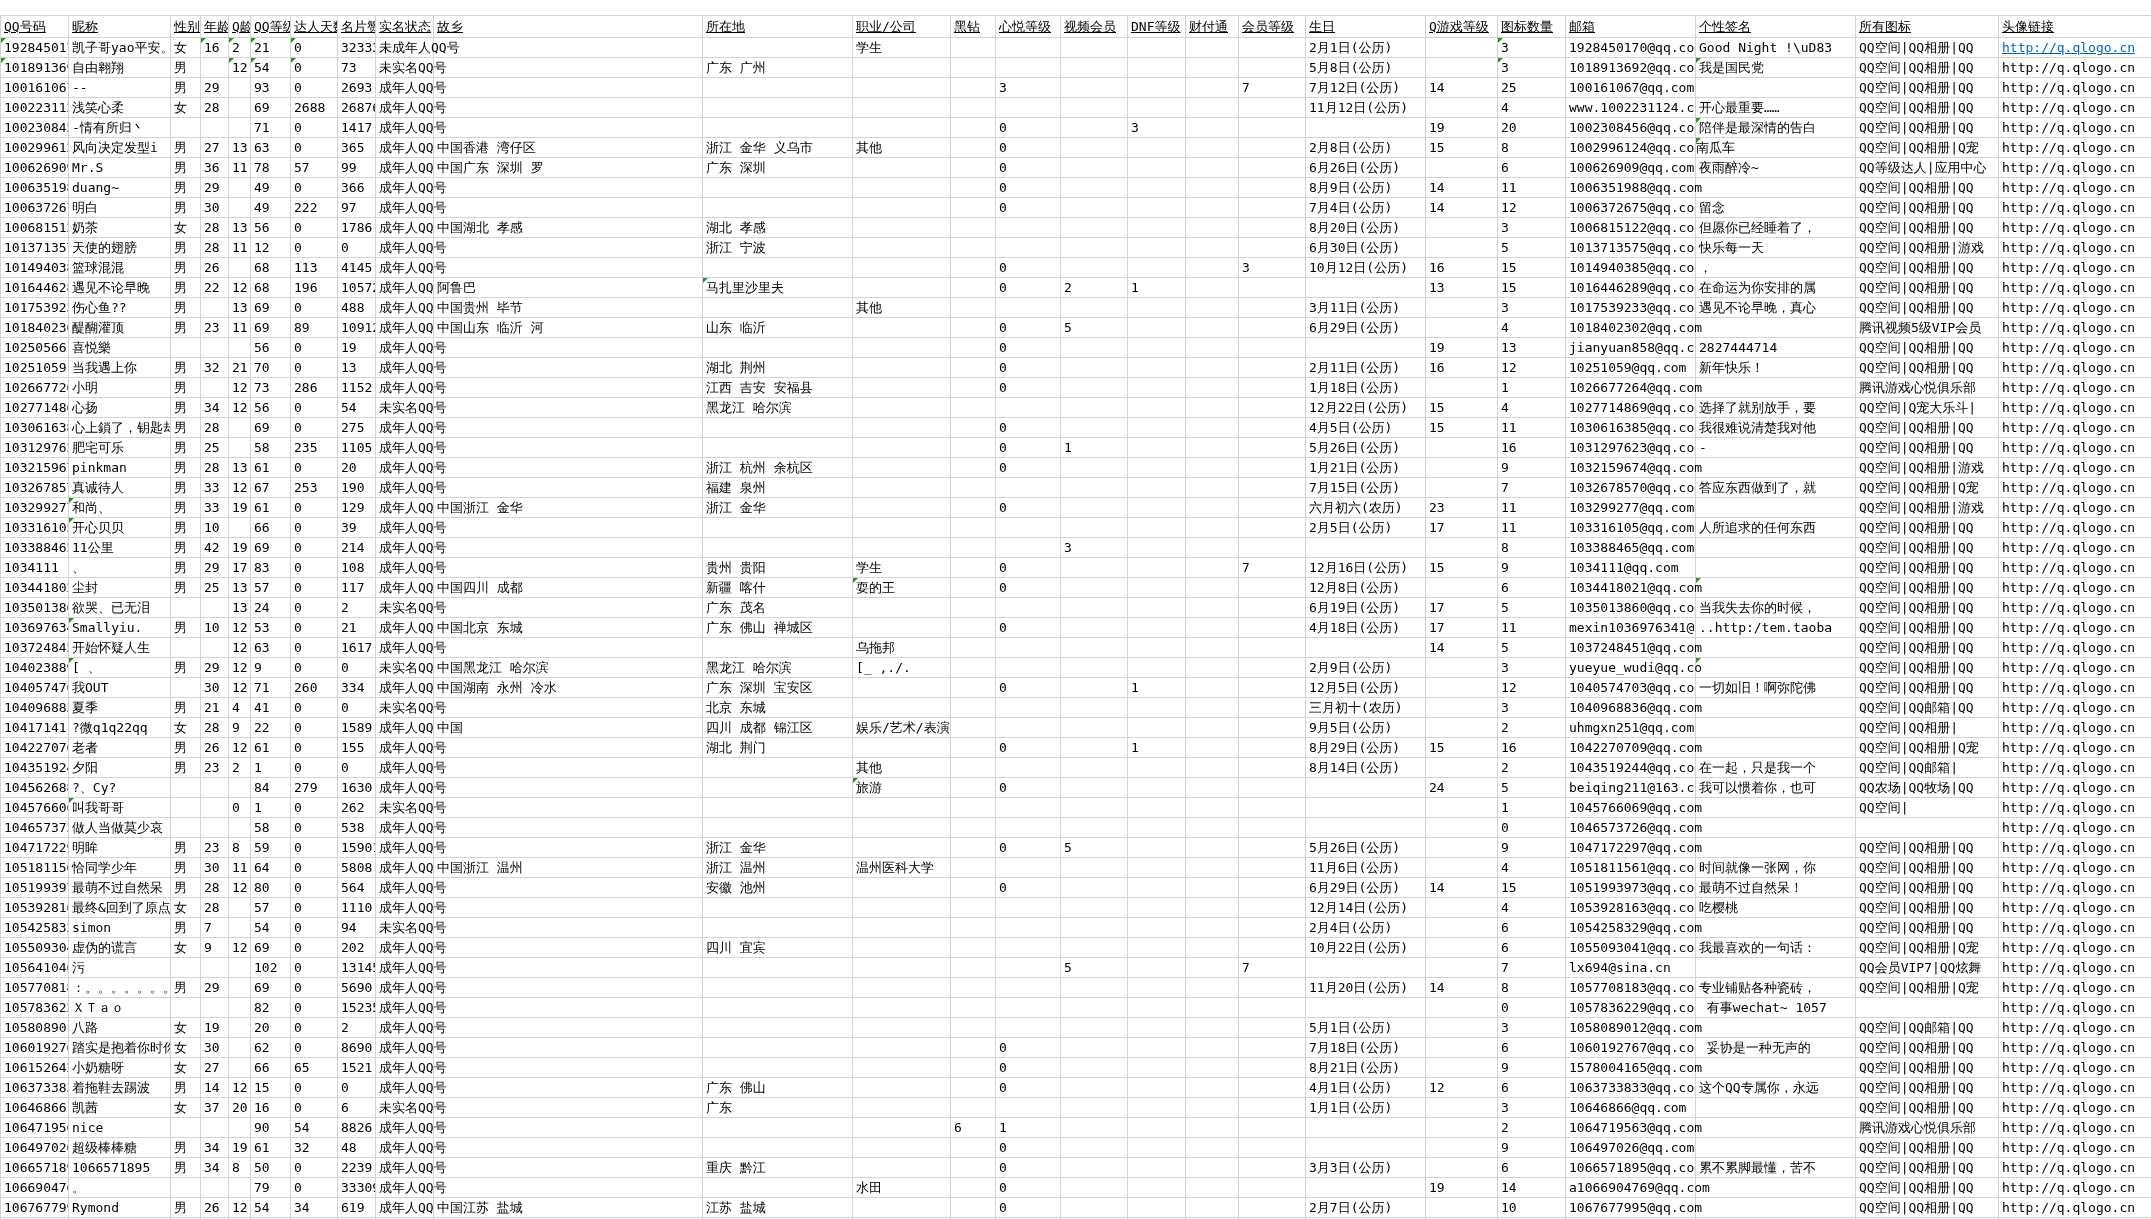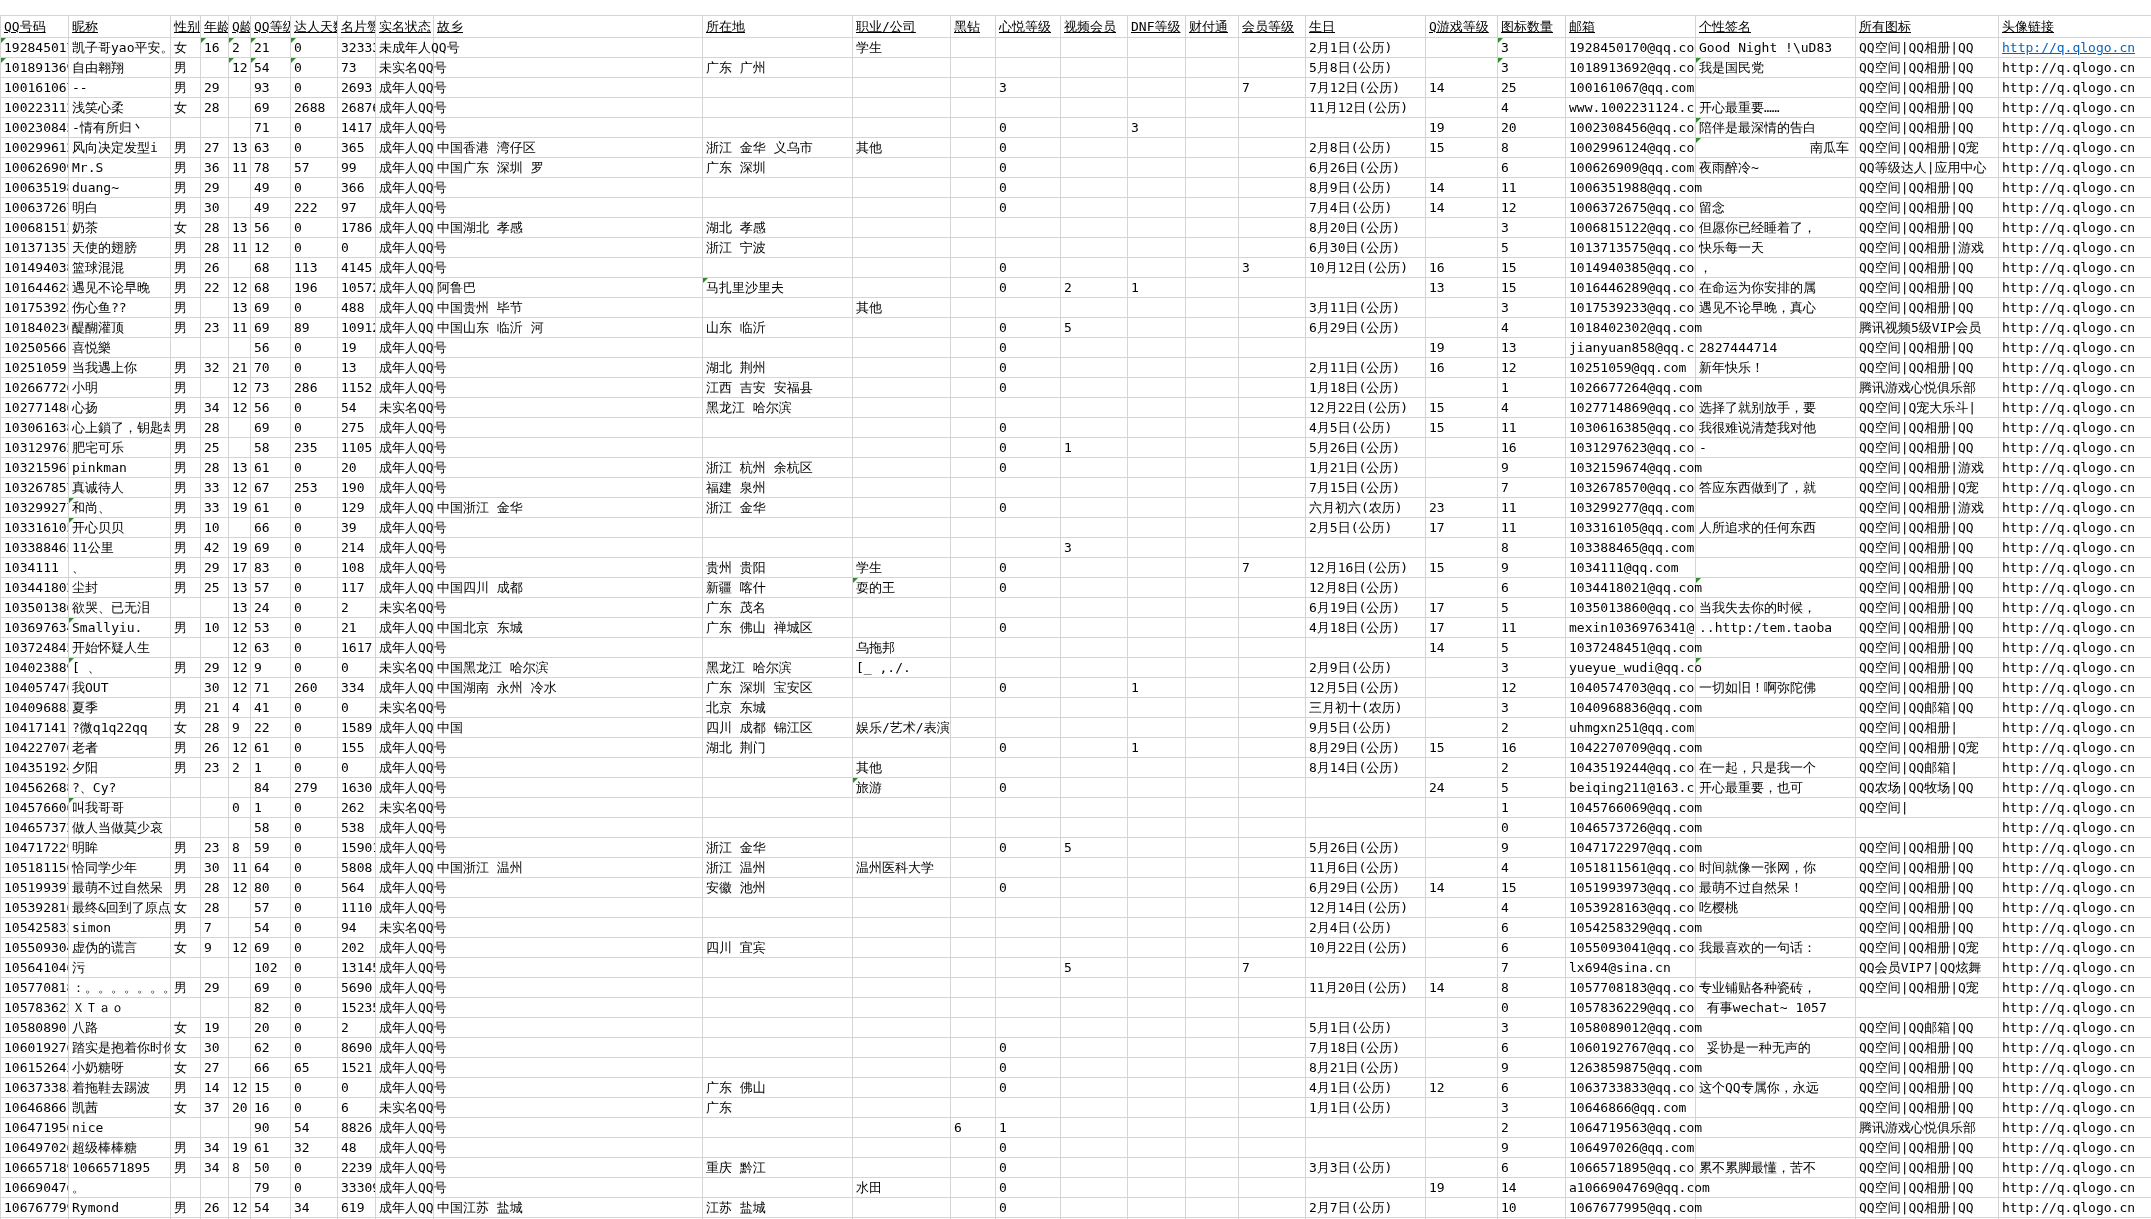--- a/index.html
+++ b/index.html
@@ -8,21 +8,21 @@
        font-size:13px;color:#000;}
   .sheet-wrap{margin-top:15px;}
   table{border-collapse:collapse;table-layout:fixed;width:2151px;}
   th,td{border:1px solid #d4d4d4;padding:0 0 0 3px;text-align:left;
         font-weight:normal;white-space:nowrap;position:relative;
         vertical-align:middle;}
   th{height:21px;line-height:21px;overflow:hidden;text-decoration:underline;}
   td{height:19px;line-height:19px;}
   td.clip{overflow:hidden;}
   td.spill{overflow:visible;z-index:2;}
-  td.right{text-align:right;padding-right:6px;padding-left:0;}
+  td.right{text-align:left;padding-right:13px;padding-left:0;}
   .green-tri{position:absolute;top:0;left:0;width:0;height:0;
              border-top:5px solid #2e8b2e;border-right:5px solid transparent;}
   .link{color:#0563c1;text-decoration:underline;}
 </style>
 </head>
 <body>
 
 <div class="sheet-wrap">
   <table>
     <colgroup>
@@ -1101,21 +1101,21 @@
           <td class="clip"></td>
           <td class="spill">0</td>
           <td class="spill"></td>
           <td class="spill"></td>
           <td class="spill"></td>
           <td class="spill"></td>
           <td class="clip"></td>
           <td class="clip">24</td>
           <td class="clip">5</td>
           <td class="clip">beiqing211@163.co</td>
-          <td class="clip">开心最重要，也可</td>
+          <td class="clip">我可以惯着你，也可</td>
           <td class="clip">QQ农场|QQ牧场|QQ</td>
           <td class="spill">http://q.qlogo.cn</td>
         </tr>
         <tr>
           <td class="clip">1045766069</td>
           <td class="spill"><span class="green-tri"></span>叫我哥哥</td>
           <td class="spill"></td>
           <td class="clip"></td>
           <td class="clip">0</td>
           <td class="clip">1</td>
@@ -1478,21 +1478,21 @@
           <td class="spill"></td>
           <td class="clip"></td>
           <td class="spill">0</td>
           <td class="spill"></td>
           <td class="spill"></td>
           <td class="spill"></td>
           <td class="clip"></td>
           <td class="spill">8月21日(公历)</td>
           <td class="clip"></td>
           <td class="clip">9</td>
-          <td class="spill">1263859875@qq.com</td>
+          <td class="spill">1578004165@qq.com</td>
           <td class="clip"></td>
           <td class="clip">QQ空间|QQ相册|QQ</td>
           <td class="spill">http://q.qlogo.cn</td>
         </tr>
         <tr>
           <td class="clip">1063733833</td>
           <td class="clip">着拖鞋去踢波</td>
           <td class="clip">男</td>
           <td class="clip">14</td>
           <td class="clip">12</td>

